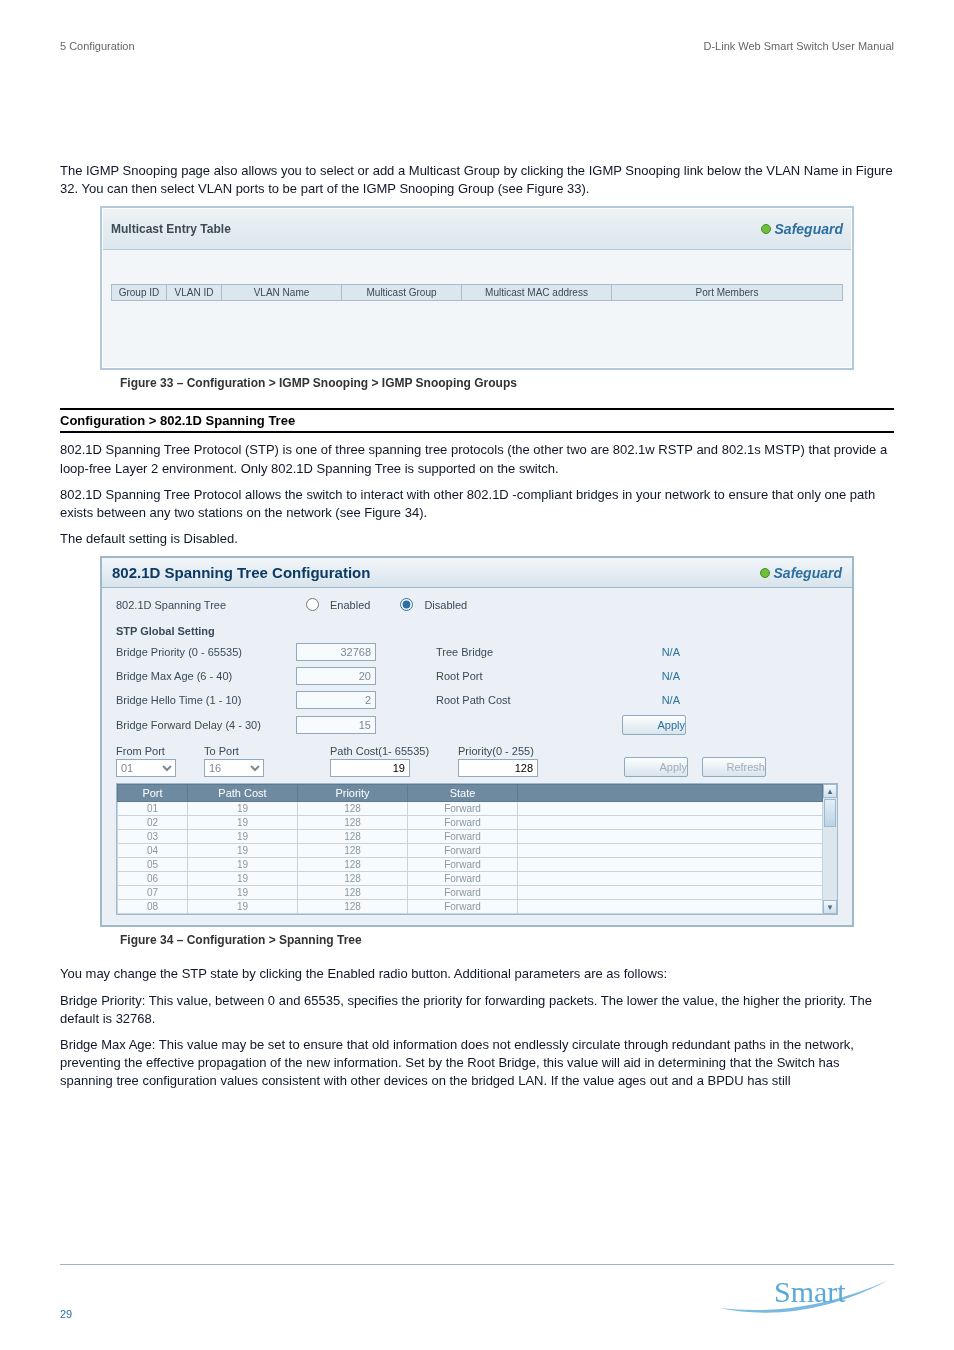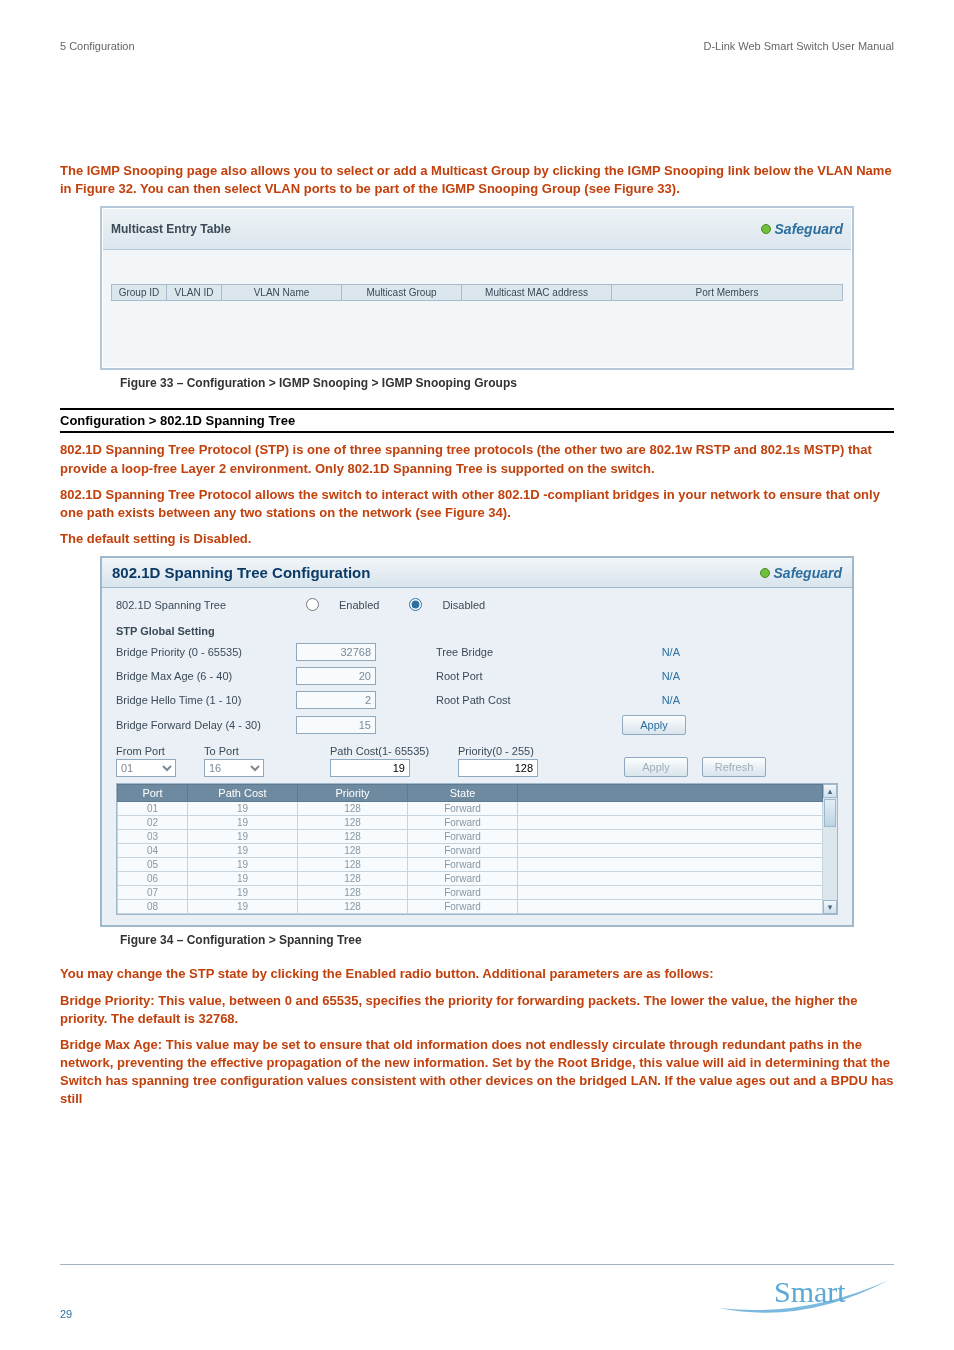--- a/index.html
+++ b/index.html
@@ -15,24 +15,23 @@
   }
   .header-meta {
     display: flex;
     justify-content: space-between;
     font-size: 11px;
     color: #666;
     margin-bottom: 110px;
   }
   .para {
     font-size: 13px;
-    color: #c2410c;
+    color: #0f172a;
     line-height: 1.4;
     margin-bottom: 8px;
-    font-weight: bold;
   }
   
   .panel {
     border: 2px solid #b5c8d9;
     background: #e6edf3;
     margin: 8px 40px 6px 40px;
     font-size: 11px;
     color: #3b4a57;
     position: relative;
   }
@@ -103,21 +102,21 @@
     font-size: 15px;
     display: flex;
     justify-content: space-between;
     align-items: center;
     border-bottom: 1px solid #9fb8cc;
     color: #0b3a66;
   }
   .stp-body { padding: 10px 14px 10px 14px; background: #eaf0f5; }
   .radio-row { display: flex; align-items: center; gap: 30px; margin-bottom: 14px; }
   .radio-row .lbl { width: 160px; }
-  .radio-opt { display: inline-flex; align-items: center; gap: 20px; }
+  .radio-opt { display: inline-flex; align-items: center; gap: 11px; }
   input[type=radio] { accent-color: #2d6fa0; }
   .subhead { font-weight: bold; margin-bottom: 6px; }
   .grid2 {
     display: grid;
     grid-template-columns: 180px 90px 50px 110px 140px;
     row-gap: 6px;
     align-items: center;
     margin-bottom: 10px;
   }
   .ro-input {
@@ -137,20 +136,21 @@
   }
   .btn {
     height: 20px;
     min-width: 64px;
     border: 1px solid #8faac0;
     background: linear-gradient(#fcfefe, #d8e4ec);
     border-radius: 2px;
     font-size: 11px;
     color: #2d6fa0;
     cursor: pointer;
+    text-align: right;
   }
   .btn.disabled { color: #a0aeb8; }
   .port-row {
     display: grid;
     grid-template-columns: 80px 80px 30px 120px 110px 40px 70px 70px;
     gap: 8px;
     align-items: end;
     margin-bottom: 6px;
   }
   .port-row .collabel { font-size: 11px; color: #3b4a57; margin-bottom: 2px; }

